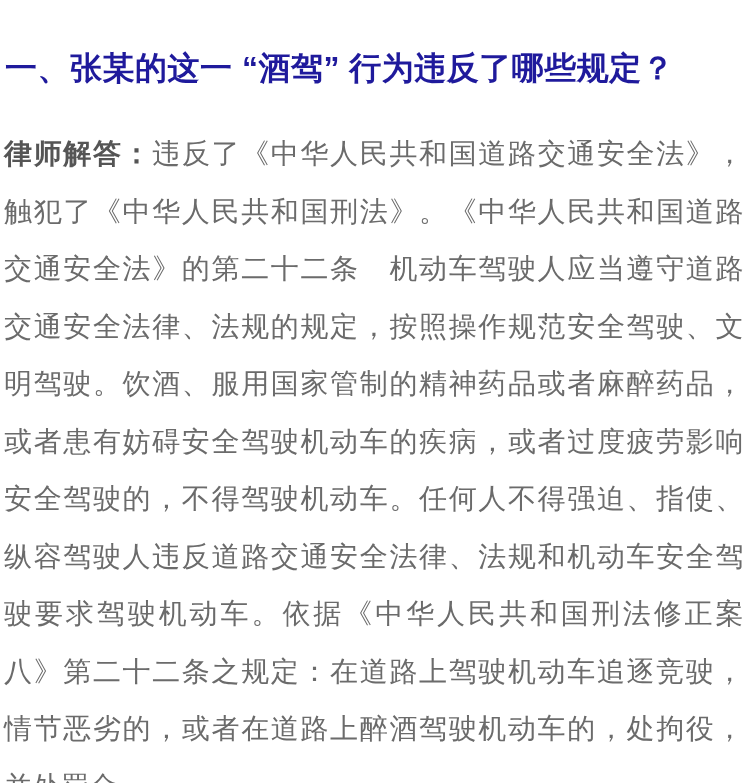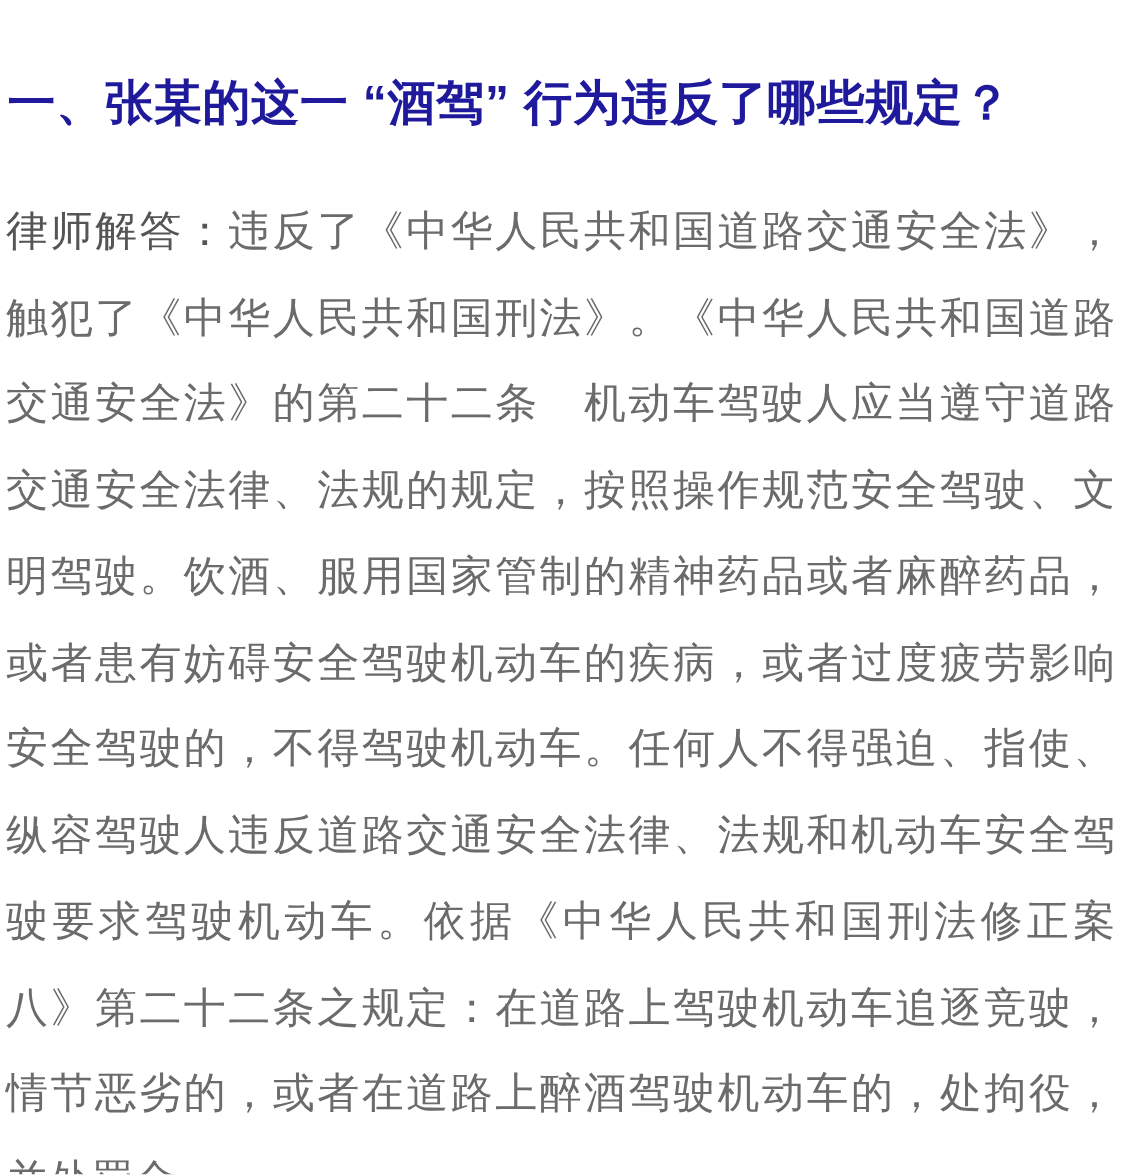--- a/index.html
+++ b/index.html
@@ -30,21 +30,21 @@
   .answer-paragraph {
     margin: 34px 6px 0 4px;
     font-size: 28px;
     line-height: 57.5px;
     letter-spacing: 0.5px;
     color: var(--body-color);
     text-align: justify;
     text-justify: inter-ideograph;
   }
   .answer-label {
-    font-weight: normal;
+    font-weight: bold;
     color: var(--label-color);
   }
 </style>
 </head>
 <body>
 
 <div class="page">
   <h1 class="question-heading">一、张某的这一 “酒驾” 行为违反了哪些规定？</h1>
   <p class="answer-paragraph"><strong class="answer-label">律师解答：</strong><span>违反了《中华人民共和国道路交通安全法》，触犯了《中华人民共和国刑法》。《中华人民共和国道路交通安全法》的第二十二条　机动车驾驶人应当遵守道路交通安全法律、法规的规定，按照操作规范安全驾驶、文明驾驶。饮酒、服用国家管制的精神药品或者麻醉药品，或者患有妨碍安全驾驶机动车的疾病，或者过度疲劳影响安全驾驶的，不得驾驶机动车。任何人不得强迫、指使、纵容驾驶人违反道路交通安全法律、法规和机动车安全驾驶要求驾驶机动车。依据《中华人民共和国刑法修正案八》第二十二条之规定：在道路上驾驶机动车追逐竞驶，情节恶劣的，或者在道路上醉酒驾驶机动车的，处拘役，并处罚金。</span></p>
 </div>

